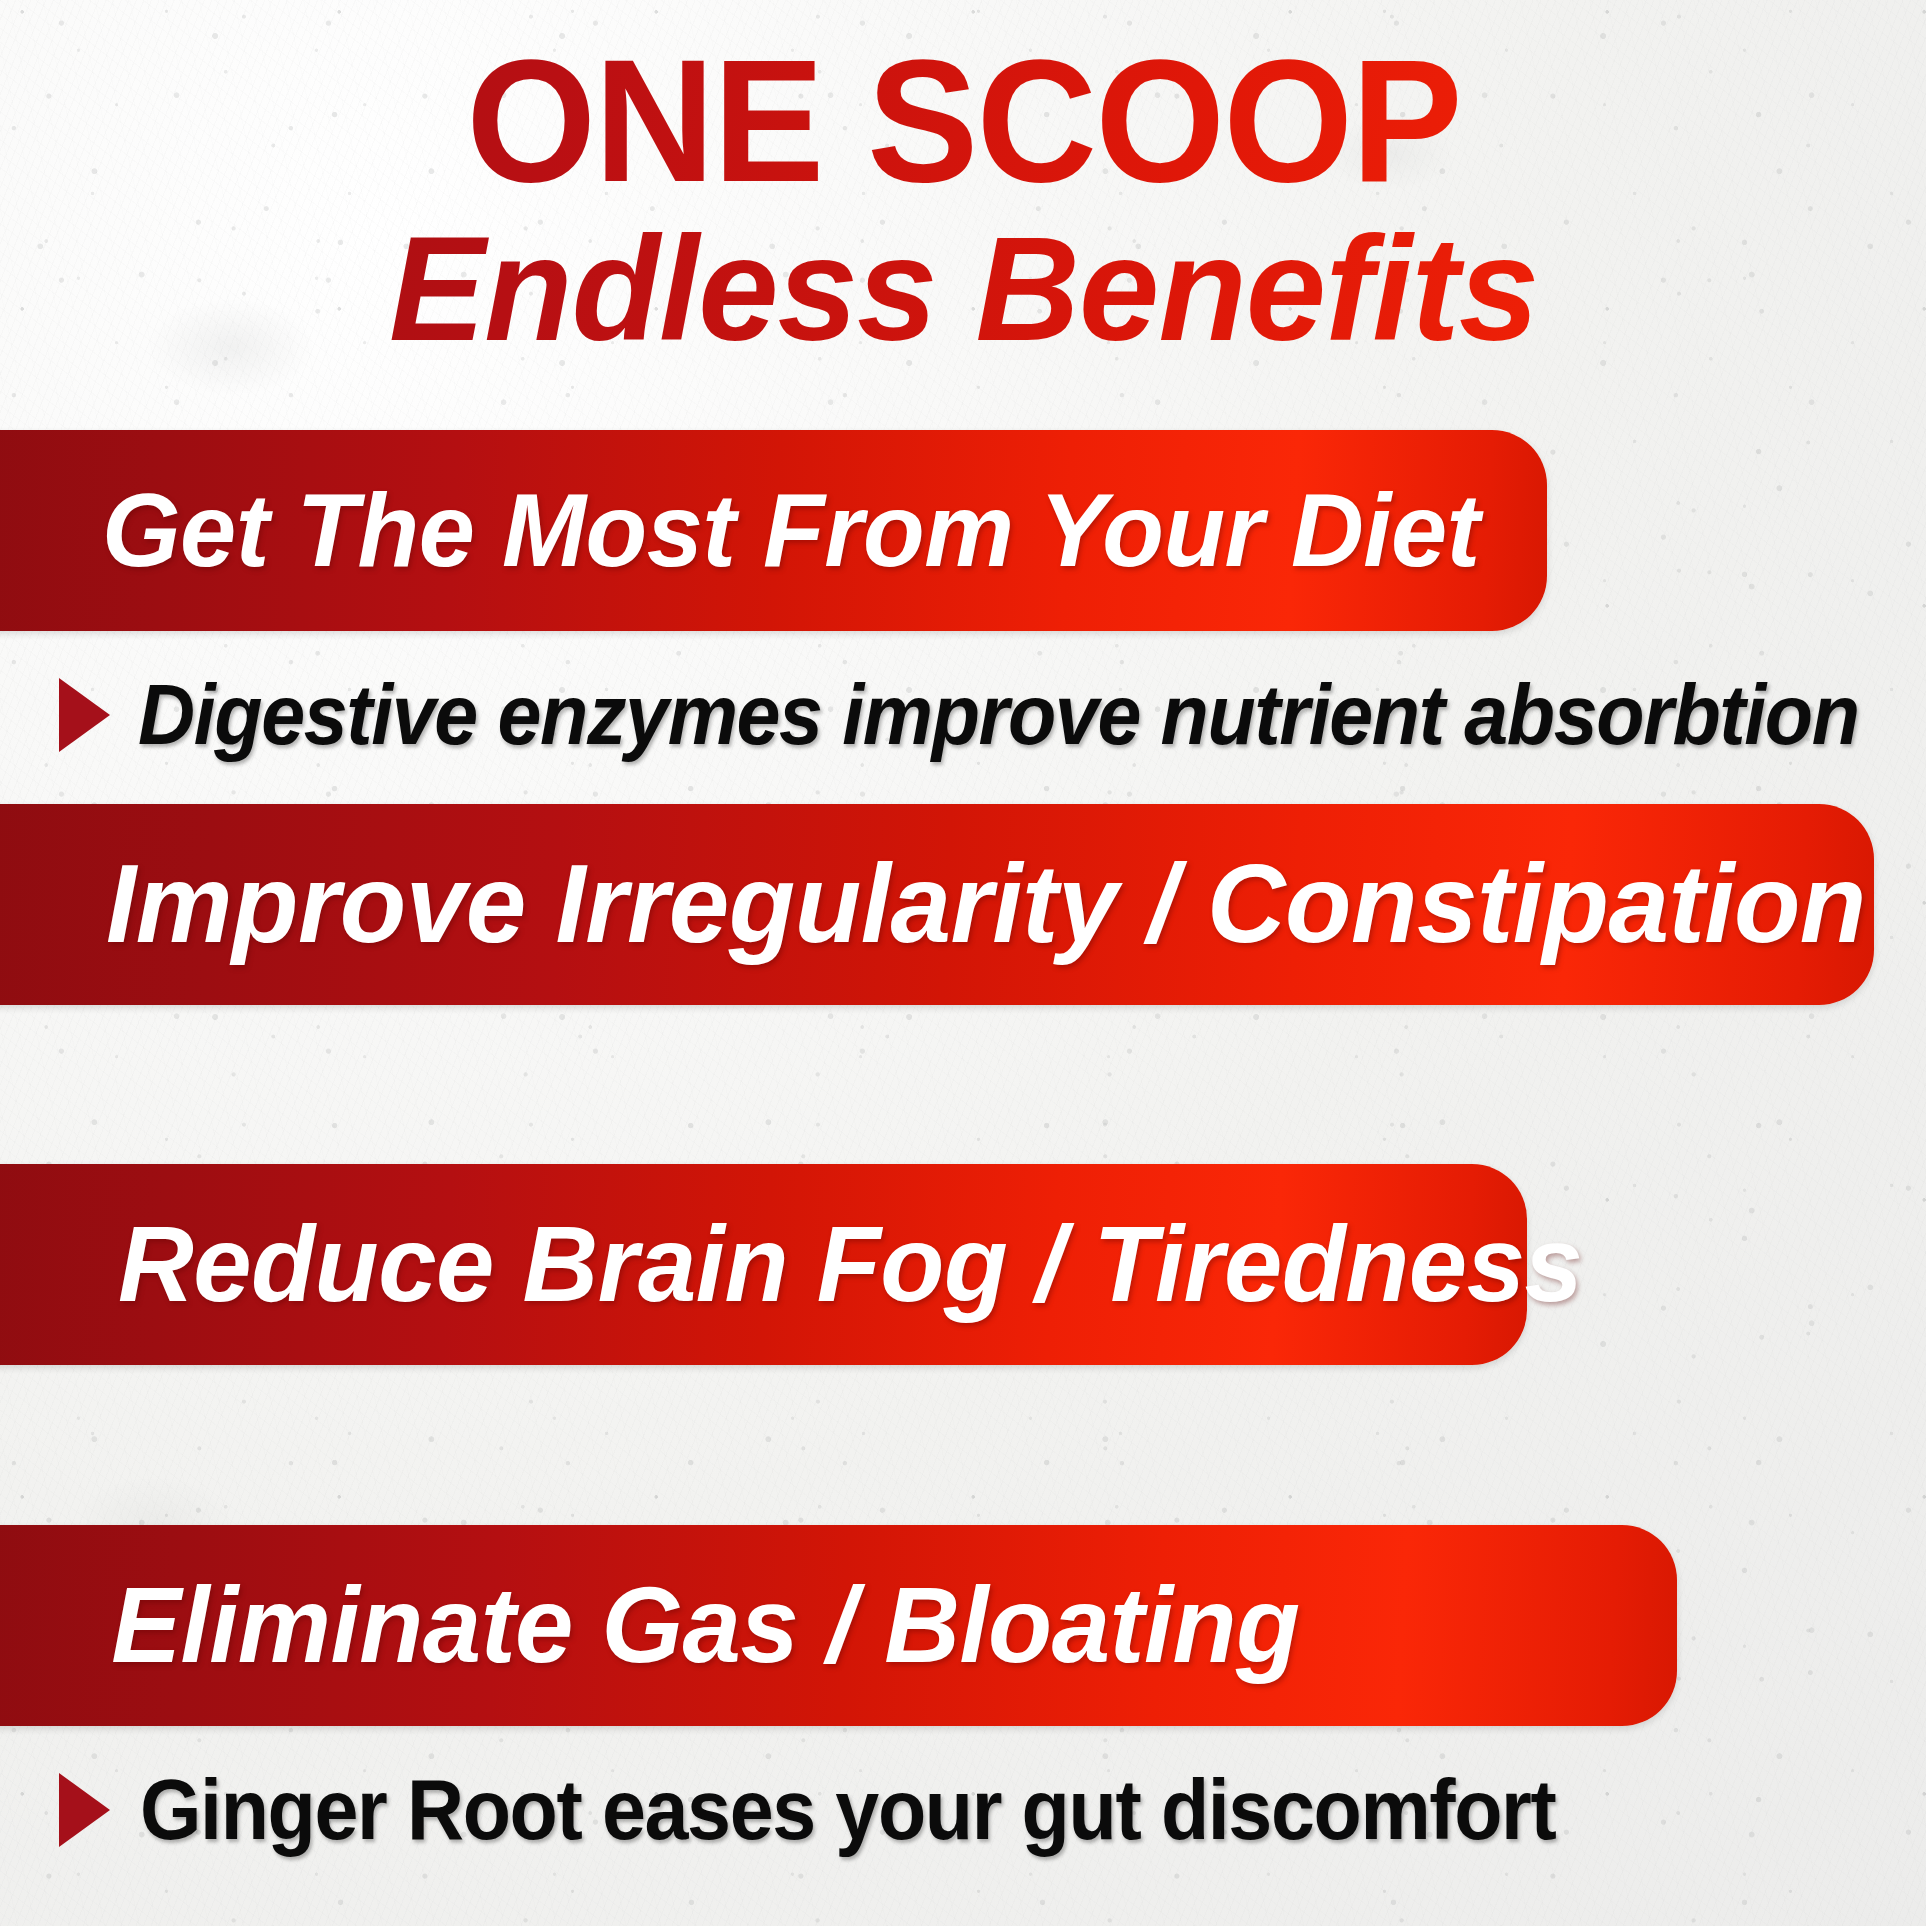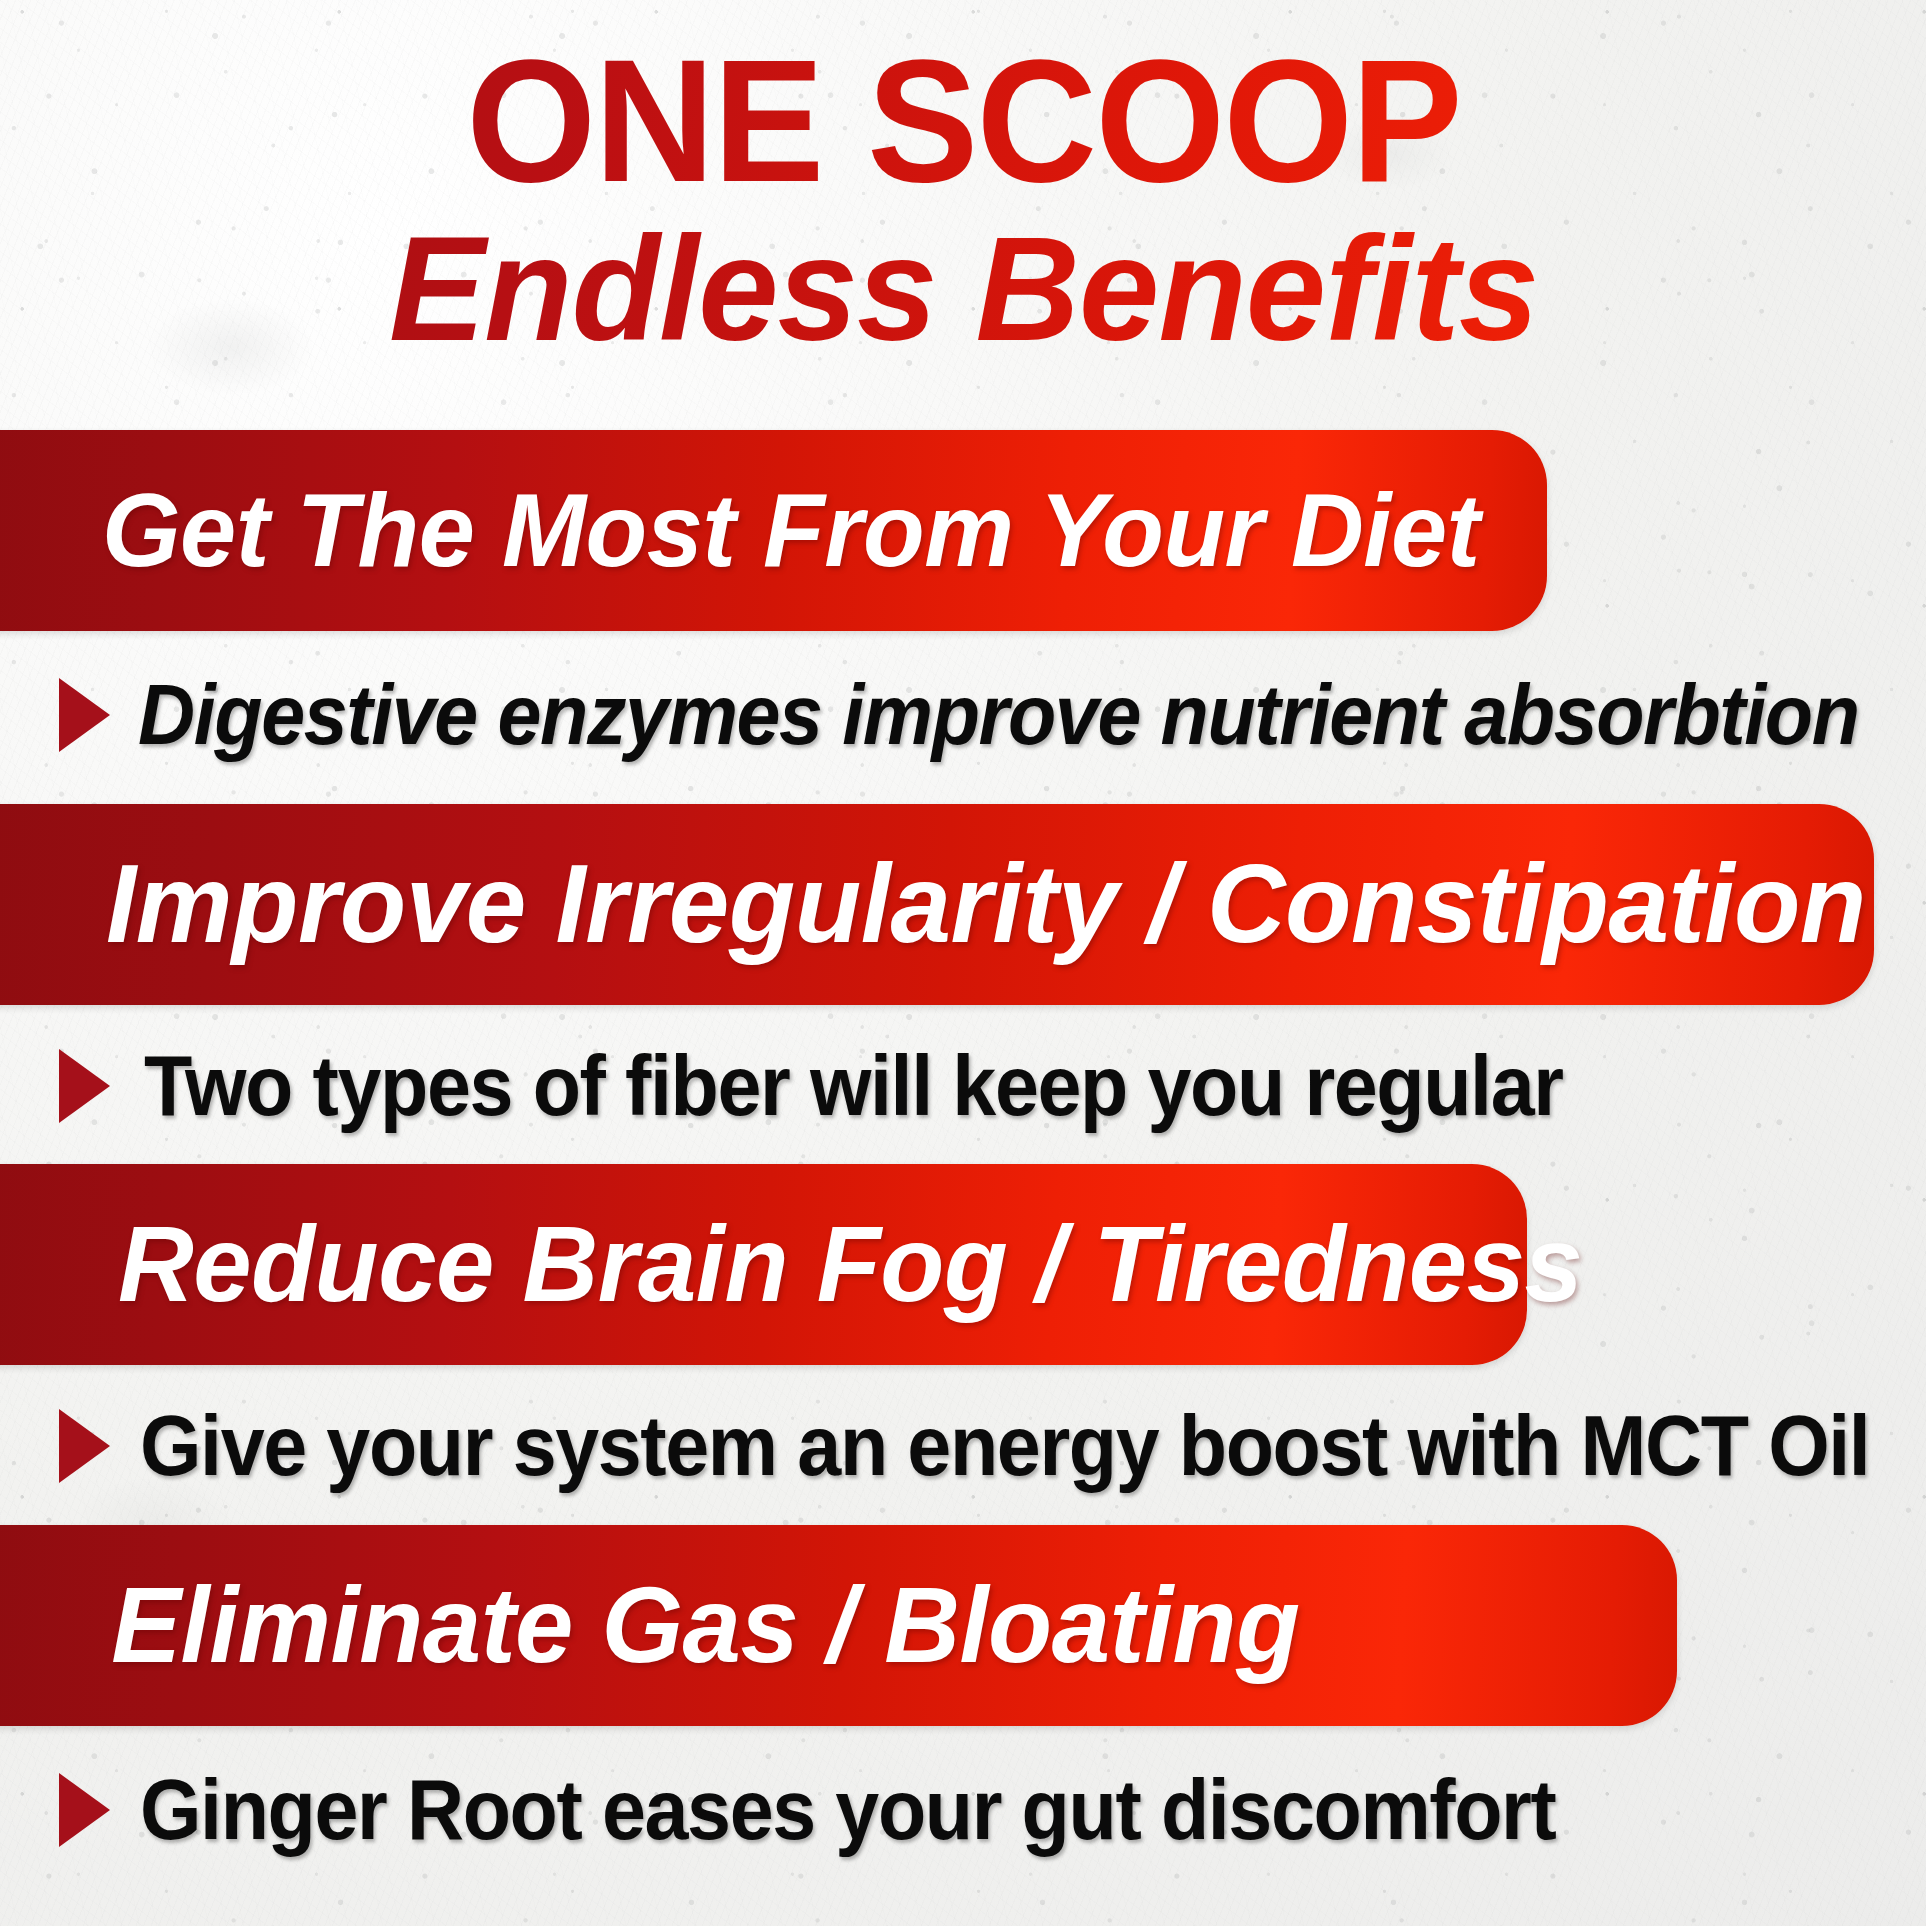--- a/index.html
+++ b/index.html
@@ -228,31 +228,23 @@
     <span class="banner-label">Get The Most From Your Diet</span>
   </div>
   <div class="bullet-row" id="bullet-0">
     <span class="bullet-arrow"></span>
     <span class="bullet-text">Digestive enzymes improve nutrient absorbtion</span>
   </div>
 
   <div class="banner" id="banner-1">
     <span class="banner-label">Improve Irregularity / Constipation</span>
   </div>
-  <div class="bullet-row" id="bullet-1">
-    <span class="bullet-arrow"></span>
-    <span class="bullet-text">Two types of fiber will keep you regular</span>
-  </div>
 
   <div class="banner" id="banner-2">
     <span class="banner-label">Reduce Brain Fog / Tiredness</span>
-  </div>
-  <div class="bullet-row" id="bullet-2">
-    <span class="bullet-arrow"></span>
-    <span class="bullet-text">Give your system an energy boost with MCT Oil</span>
   </div>
 
   <div class="banner" id="banner-3">
     <span class="banner-label">Eliminate Gas / Bloating</span>
   </div>
   <div class="bullet-row" id="bullet-3">
     <span class="bullet-arrow"></span>
     <span class="bullet-text">Ginger Root eases your gut discomfort</span>
   </div>
 

